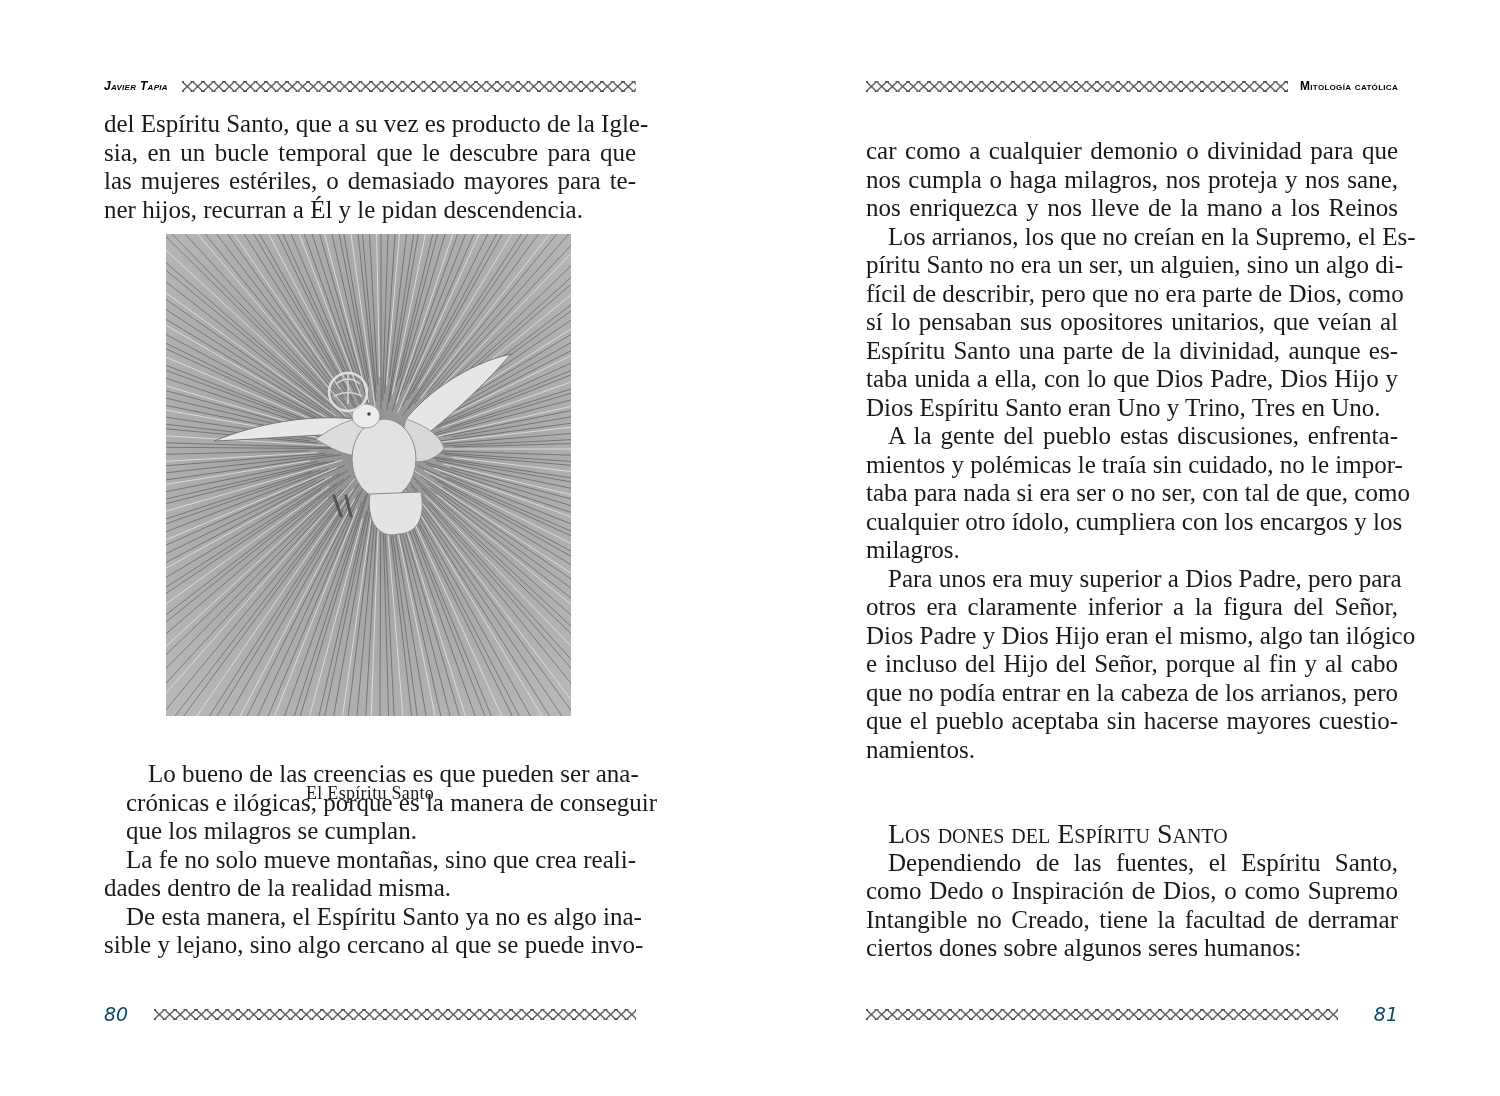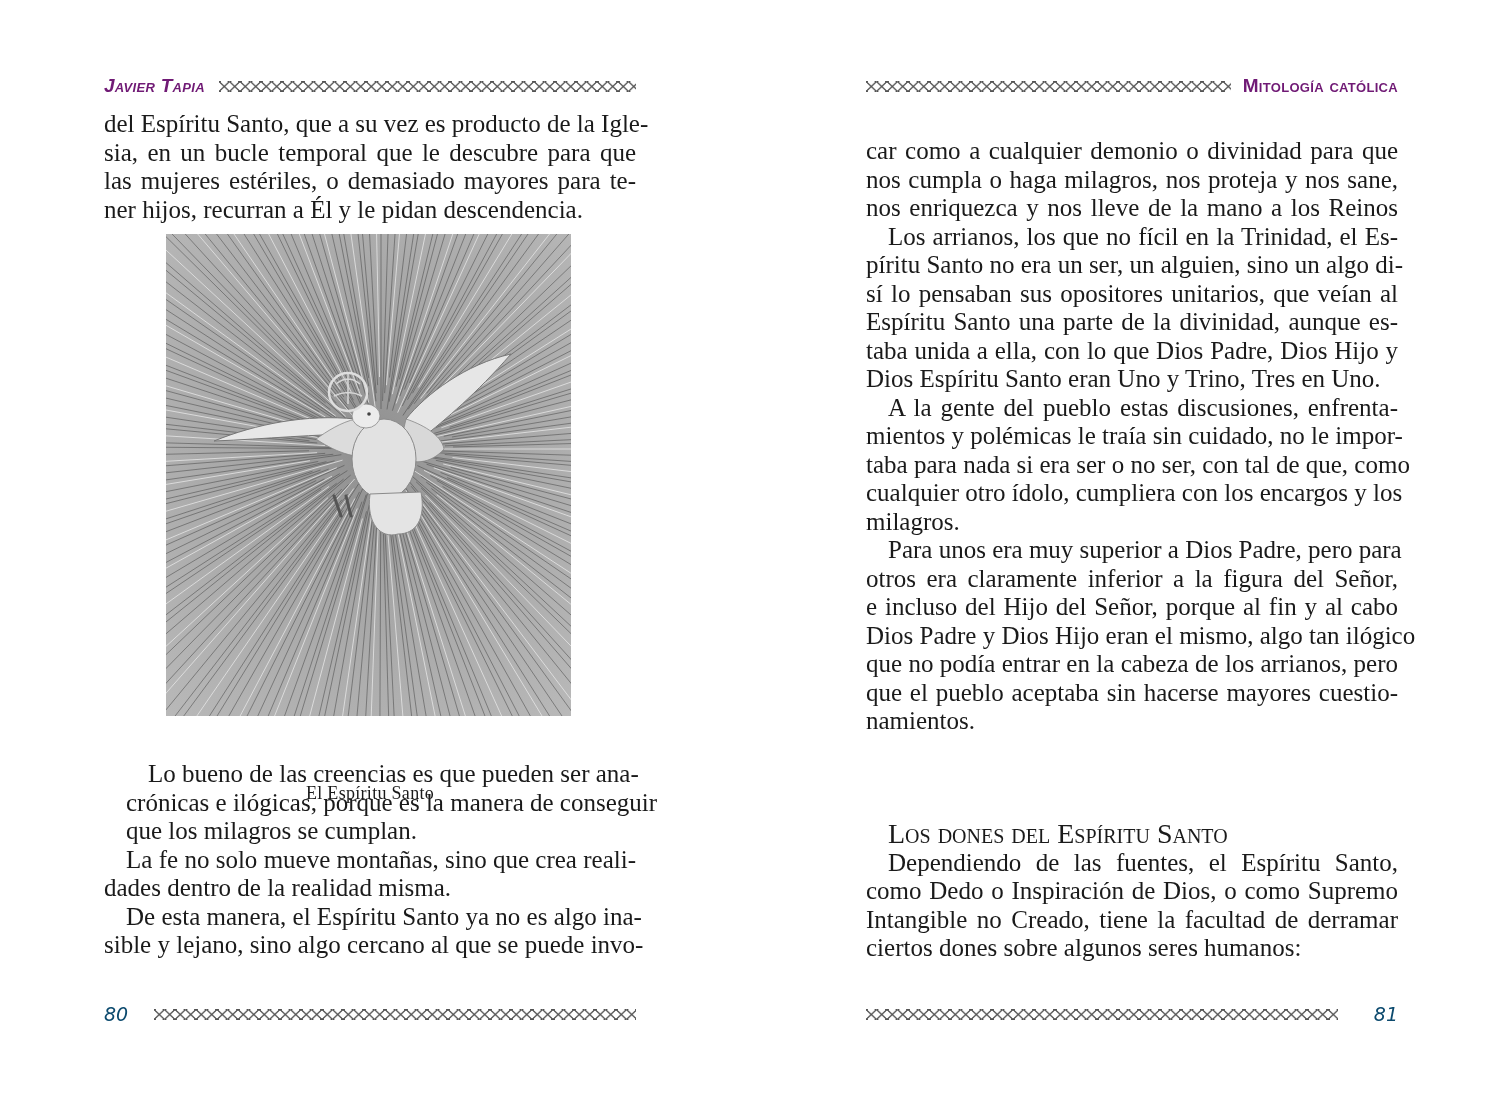--- a/index.html
+++ b/index.html
@@ -11,22 +11,22 @@
   .page { position:absolute; top:0; height:1096px; }
   .page.left { left:104px; width:532px; }
   .page.right { left:866px; width:532px; }
 
   .running-head {
     position:absolute; top:72px; left:0; width:100%; height:28px;
     display:flex; align-items:center;
   }
   .rh-title {
     font-family:"Liberation Sans", "DejaVu Sans", sans-serif;
-    font-variant:small-caps; font-size:19px; letter-spacing:0.3px; white-space:nowrap;
-    color:#701a75;
+    font-variant:small-caps; font-size:12px; letter-spacing:0.3px; white-space:nowrap;
+    color:#000000;
   }
   .left .rh-title { font-style:italic; font-weight:bold; }
   .right .rh-title { font-weight:bold; }
   .diamonds {
     height:12px;
     background-image:
       linear-gradient(45deg, transparent 45%, #333 45%, #333 55%, transparent 55%),
       linear-gradient(-45deg, transparent 45%, #333 45%, #333 55%, transparent 55%);
     background-size:10.5px 10.5px;
     background-repeat:repeat-x;
@@ -364,39 +364,40 @@
     <span class="rh-title">Mitología católica</span>
   </div>
 
   <div class="body-text" style="top:110px;margin-top:27px;">
     <p>
       <span class="line">car como a cualquier demonio o divinidad para que</span>
       <span class="line">nos cumpla o haga milagros, nos proteja y nos sane,</span>
       <span class="line">nos enriquezca y nos lleve de la mano a los Reinos</span>
     </p>
     <p>
-      <span class="line" style="padding-left:22px">Los arrianos, los que no fícil en la Trinidad, el Es-</span>
+      <span class="line" style="padding-left:22px">Los arrianos, los que no creían en la Supremo, el Es-</span>
       <span class="line">píritu Santo no era un ser, un alguien, sino un algo di-</span>
+      <span class="line">fícil de describir, pero que no era parte de Dios, como</span>
       <span class="line">sí lo pensaban sus opositores unitarios, que veían al</span>
       <span class="line">Espíritu Santo una parte de la divinidad, aunque es-</span>
       <span class="line">taba unida a ella, con lo que Dios Padre, Dios Hijo y</span>
       <span class="line last">Dios Espíritu Santo eran Uno y Trino, Tres en Uno.</span>
     </p>
     <p>
       <span class="line" style="padding-left:22px">A la gente del pueblo estas discusiones, enfrenta-</span>
       <span class="line">mientos y polémicas le traía sin cuidado, no le impor-</span>
       <span class="line">taba para nada si era ser o no ser, con tal de que, como</span>
       <span class="line">cualquier otro ídolo, cumpliera con los encargos y los</span>
       <span class="line last">milagros.</span>
     </p>
     <p>
       <span class="line" style="padding-left:22px">Para unos era muy superior a Dios Padre, pero para</span>
       <span class="line">otros era claramente inferior a la figura del Señor,</span>
+      <span class="line">Dios Padre y Dios Hijo eran el mismo, algo tan ilógico</span>
       <span class="line">e incluso del Hijo del Señor, porque al fin y al cabo</span>
-      <span class="line">Dios Padre y Dios Hijo eran el mismo, algo tan ilógico</span>
       <span class="line">que no podía entrar en la cabeza de los arrianos, pero</span>
       <span class="line">que el pueblo aceptaba sin hacerse mayores cuestio-</span>
       <span class="line last">namientos.</span>
     </p>
   </div>
 
   <div class="body-text" style="top:820px;">
     <span class="line last section-heading" style="padding-left:22px">Los dones del Espíritu Santo</span>
     <span class="line" style="padding-left:22px">Dependiendo de las fuentes, el Espíritu Santo,</span>
     <span class="line">como Dedo o Inspiración de Dios, o como Supremo</span>

